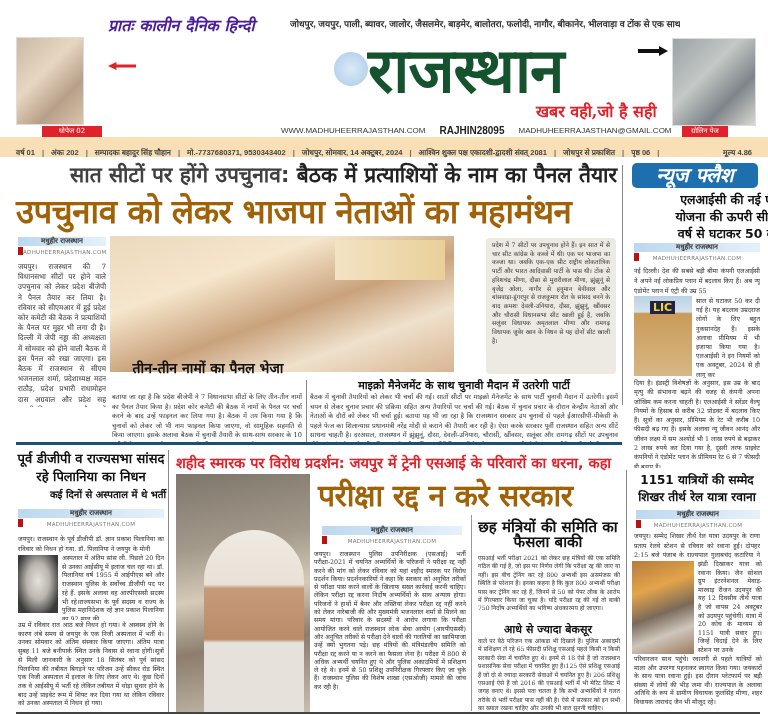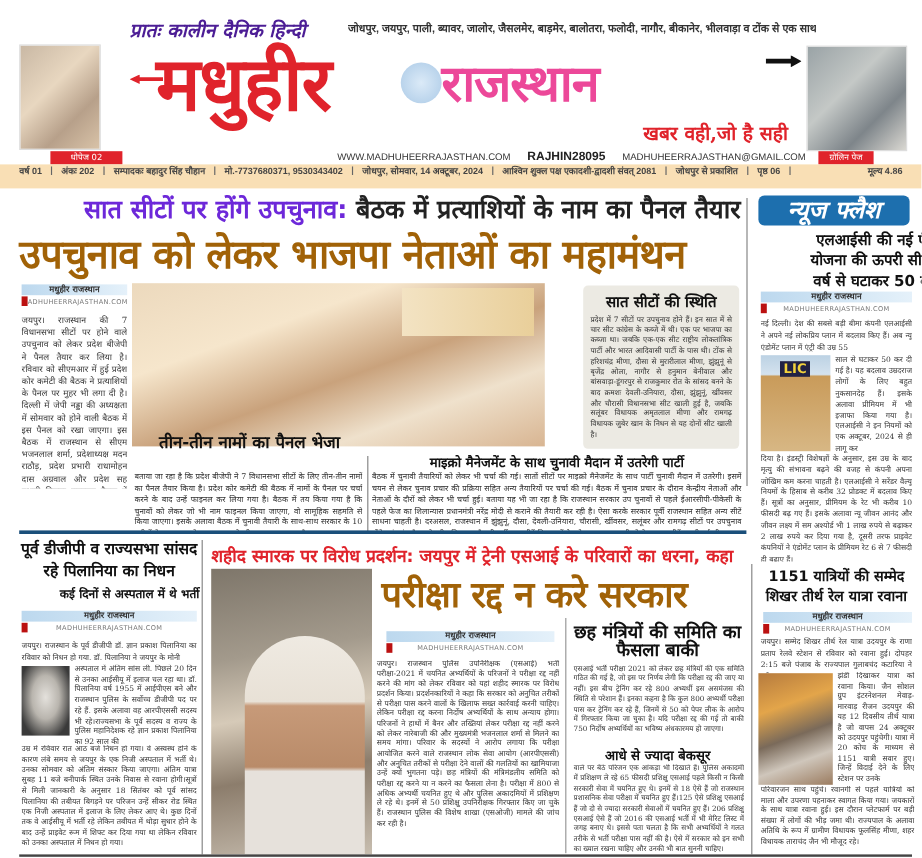--- a/index.html
+++ b/index.html
@@ -5,30 +5,30 @@
 *{box-sizing:border-box;margin:0;padding:0}
 body{width:768px;height:715px;background:#fff;font-family:"DejaVu Sans",sans-serif;overflow:hidden;position:relative;color:#222}
 .abs{position:absolute}
 
 .thumb{background:linear-gradient(135deg,#c9b8a4,#e8d7c0 40%,#b7a08a 70%,#d9c3a8);border:1px solid #ddd}
 .thumb-r{background:linear-gradient(135deg,#9aa3a6,#c4c8c6 40%,#7e858a 70%,#dad8d2)}
 .tag{background:#e0232b;color:#fff;font-size:7px;text-align:center;line-height:11px}
 .tagline-top{font-size:16px;font-style:italic;font-weight:bold;color:#4c1d95;font-family:"DejaVu Serif",serif}
 .cities{font-size:9px;color:#333;font-weight:bold;font-family:"Liberation Sans",sans-serif}
 .logo-red{color:#e0232b;font-size:62px;font-weight:bold;font-family:"DejaVu Sans",sans-serif;letter-spacing:-1px;line-height:70px}
-.logo-black{color:#ec4899;font-size:42px;font-weight:bold;font-family:Liberation Serif, serif;letter-spacing:-1px;line-height:70px}
+.logo-black{color:#14532d;font-size:62px;font-weight:bold;font-family:Liberation Serif, serif;letter-spacing:-1px;line-height:70px}
 .slogan{color:#e0232b;font-size:16px;font-weight:bold;font-family:"DejaVu Serif",serif}
 .contact{font-size:8px;color:#333;font-family:"Liberation Sans",sans-serif}
 .contact b{font-size:10px;color:#222}
-.infobar{top:137px;left:0;width:768px;height:20px;background:#f9dfb5;display:flex;align-items:flex-start;font-size:7.5px;font-weight:bold;color:#444;font-family:"Liberation Sans",sans-serif;padding:0 16px}
+.infobar{top:137px;left:0;width:768px;height:20px;background:#f9dfb5;display:flex;align-items:flex-end;font-size:7.5px;font-weight:bold;color:#444;font-family:"Liberation Sans",sans-serif;padding:0 16px}
 .infobar span{white-space:nowrap}
 .infobar .sep{margin:0 7px;color:#666}
 
 .kicker{font-weight:bold;font-size:21px;font-family:"DejaVu Sans",sans-serif}
-.kicker .red{color:#6d28d9}
+.kicker .red{color:#404040}
 .headline{font-weight:bold;font-size:33px;color:#a16207;font-family:"DejaVu Sans",sans-serif;letter-spacing:-0.5px}
 .byline{font-size:7px;color:#555;text-align:center}
 .byline .bar{background:linear-gradient(90deg,#bcd8ee,#e5f1fa);height:9px;line-height:9px;font-size:7px;color:#333;font-weight:bold;text-align:center}
 .byline .mark{display:inline-block;width:5px;height:8px;background:#b11;position:absolute;left:0;top:10px}
 .byline .url{font-size:5.5px;color:#777;margin-top:3px;letter-spacing:.3px}
 .body{font-size:7.2px;line-height:10.2px;color:#333;text-align:justify;font-family:"DejaVu Serif",serif}
 .subhead{font-weight:bold;color:#111;text-align:center;font-family:"DejaVu Sans",sans-serif}
 .photo{background:linear-gradient(160deg,#ecd9bd,#f6e6cc 30%,#c9a27c 55%,#efe1cc 75%,#d8b592)}
 .photo2{background:linear-gradient(170deg,#7e766a,#a39a8c 30%,#d6cab8 50%,#8c7d6c 70%,#c8beb0)}
 .photo-lic{background:linear-gradient(180deg,#bcd2e4 0%,#d4e2ee 20%,#c99b5a 22%,#d7b784 100%)}
@@ -43,21 +43,20 @@
 <body>
 
 <div class="abs thumb" style="left:16px;top:37px;width:68px;height:88px;"></div>
 <div class="abs tag" style="left:42px;top:126px;width:60px;height:11px;">धोपेज 02</div>
 
 <div class="abs tagline-top" style="left:108px;top:14px;">प्रातः कालीन दैनिक हिन्दी</div>
 <div class="abs cities" style="left:290px;top:17px;width:390px;white-space:nowrap;overflow:hidden;">जोधपुर, जयपुर, पाली, ब्यावर, जालोर, जैसलमेर, बाड़मेर, बालोतरा, फलोदी, नागौर, बीकानेर, भीलवाड़ा व टोंक से एक साथ प्रसारित</div>
 
 <div class="abs" style="left:108px;top:34px;width:560px;height:78px;">
   <span class="abs" style="left:0;top:28px;width:28px;height:8px;background:#e0232b;clip-path:polygon(0 50%,30% 0,30% 30%,100% 30%,100% 70%,30% 70%,30% 100%);"></span>
-  <span class="abs logo-red" style="left:22px;top:2px;">मधुहीर</span>
   <span class="abs" style="left:226px;top:18px;width:34px;height:34px;border-radius:50%;background:radial-gradient(circle,#cfe3f5,#8fb8de);opacity:.75;"></span>
   <span class="abs logo-black" style="left:260px;top:2px;">राजस्थान</span>
   <span class="abs" style="left:530px;top:12px;width:30px;height:10px;background:#111;clip-path:polygon(0 30%,70% 30%,70% 0,100% 50%,70% 100%,70% 70%,0 70%);"></span>
 </div>
 <div class="abs slogan" style="left:536px;top:100px;">खबर वही,जो है सही</div>
 
 <div class="abs contact" style="left:281px;top:125px;width:380px;display:flex;gap:14px;align-items:center;">
   <span>WWW.MADHUHEERRAJASTHAN.COM</span>
   <b>RAJHIN28095</b>
   <span>MADHUHEERRAJASTHAN@GMAIL.COM</span>
@@ -107,21 +106,20 @@
 
 <div class="abs subhead" style="left:112px;top:358px;width:192px;font-size:14px;">तीन-तीन नामों का पैनल भेजा</div>
 <div class="abs body" style="left:112px;top:393px;width:190px;height:50px;overflow:hidden;font-size:6.6px;line-height:9.5px;">बताया जा रहा है कि प्रदेश बीजेपी ने 7 विधानसभा सीटों के लिए तीन-तीन नामों का पैनल तैयार किया है। प्रदेश कोर कमेटी की बैठक में नामों के पैनल पर चर्चा करने के बाद उन्हें फाइनल कर लिया गया है। बैठक में तय किया गया है कि चुनावों को लेकर जो भी नाम फाइनल किया जाएगा, वो सामूहिक सहमति से किया जाएगा। इसके अलावा बैठक में चुनावी तैयारी के साथ-साथ सरकार के 10 महीनों के कामकाज के साथ जनता के बीच जाना तय हुआ है।</div>
 
 <div class="abs vsep" style="left:306px;top:380px;height:64px;"></div>
 
 <div class="abs subhead" style="left:308px;top:377px;width:312px;font-size:11px;">माइक्रो मैनेजमेंट के साथ चुनावी मैदान में उतरेगी पार्टी</div>
 <div class="abs body" style="left:310px;top:393px;width:308px;height:50px;overflow:hidden;font-size:6.6px;line-height:9.5px;">बैठक में चुनावी तैयारियों को लेकर भी चर्चा की गई। सातों सीटों पर माइक्रो मैनेजमेंट के साथ पार्टी चुनावी मैदान में उतरेगी। इसमें चयन से लेकर चुनाव प्रचार की प्रक्रिया सहित अन्य तैयारियों पर चर्चा की गई। बैठक में चुनाव प्रचार के दौरान केन्द्रीय नेताओं और नेताओं के दौरों को लेकर भी चर्चा हुई। बताया यह भी जा रहा है कि राजस्थान सरकार उप चुनावों से पहले ईआरसीपी-पीकेसी के पहले फेज का शिलान्यास प्रधानमंत्री नरेंद्र मोदी से कराने की तैयारी कर रही है। ऐसा करके सरकार पूर्वी राजस्थान सहित अन्य सीटें साधना चाहती है। दरअसल, राजस्थान में झुंझुनूं, दौसा, देवली-उनियारा, चौरासी, खींवसर, सलूंबर और रामगढ़ सीटों पर उपचुनाव होंगे। झुंझुनूं, दौसा, देवली-उनियारा, चौरासी, खींवसर सीटें विधायकों के लोकसभा चुनाव जीतने के कारण सीटें खाली हुई थी।</div>
 
 <div class="abs boxed" style="left:486px;top:238px;width:130px;height:136px;">
-  <div class="subhead" style="font-size:12.5px;margin-top:5px;">सात सीटों की स्थिति</div>
   <div class="body" style="padding:3px 6px;font-size:6.2px;line-height:8.7px;height:114px;overflow:hidden;">प्रदेश में 7 सीटों पर उपचुनाव होने हैं। इन सात में से चार सीट कांग्रेस के कब्जे में थी। एक पर भाजपा का कब्जा था। जबकि एक-एक सीट राष्ट्रीय लोकतांत्रिक पार्टी और भारत आदिवासी पार्टी के पास थी। टोंक से हरिशचंद्र मीणा, दौसा से मुरारीलाल मीणा, झुंझुनूं से बृजेंद्र ओला, नागौर से हनुमान बेनीवाल और बांसवाड़ा-डूंगरपुर से राजकुमार रोत के सांसद बनने के बाद क्रमशः देवली-उनियारा, दौसा, झुंझुनूं, खींवसर और चौरासी विधानसभा सीट खाली हुई है, जबकि सलूंबर विधायक अमृतलाल मीणा और रामगढ़ विधायक जुबेर खान के निधन से यह दोनों सीट खाली है।</div>
 </div>
 
 <div class="abs newsflash" style="left:632px;top:163px;width:126px;height:25px;line-height:25px;">न्यूज फ्लैश</div>
 <div class="abs subhead" style="left:630px;top:191px;width:130px;font-size:12.5px;line-height:17px;margin-left:43px;">एलआईसी की नई एंडोमेंट योजना की ऊपरी सीमा 55 वर्ष से घटाकर 50 वर्ष की</div>
 
 <div class="abs byline" style="left:634px;top:243px;width:126px;">
   <div class="bar">मधुहीर राजस्थान</div>
   <span class="mark"></span>
   <div class="url">MADHUHEERRAJASTHAN.COM</div>

